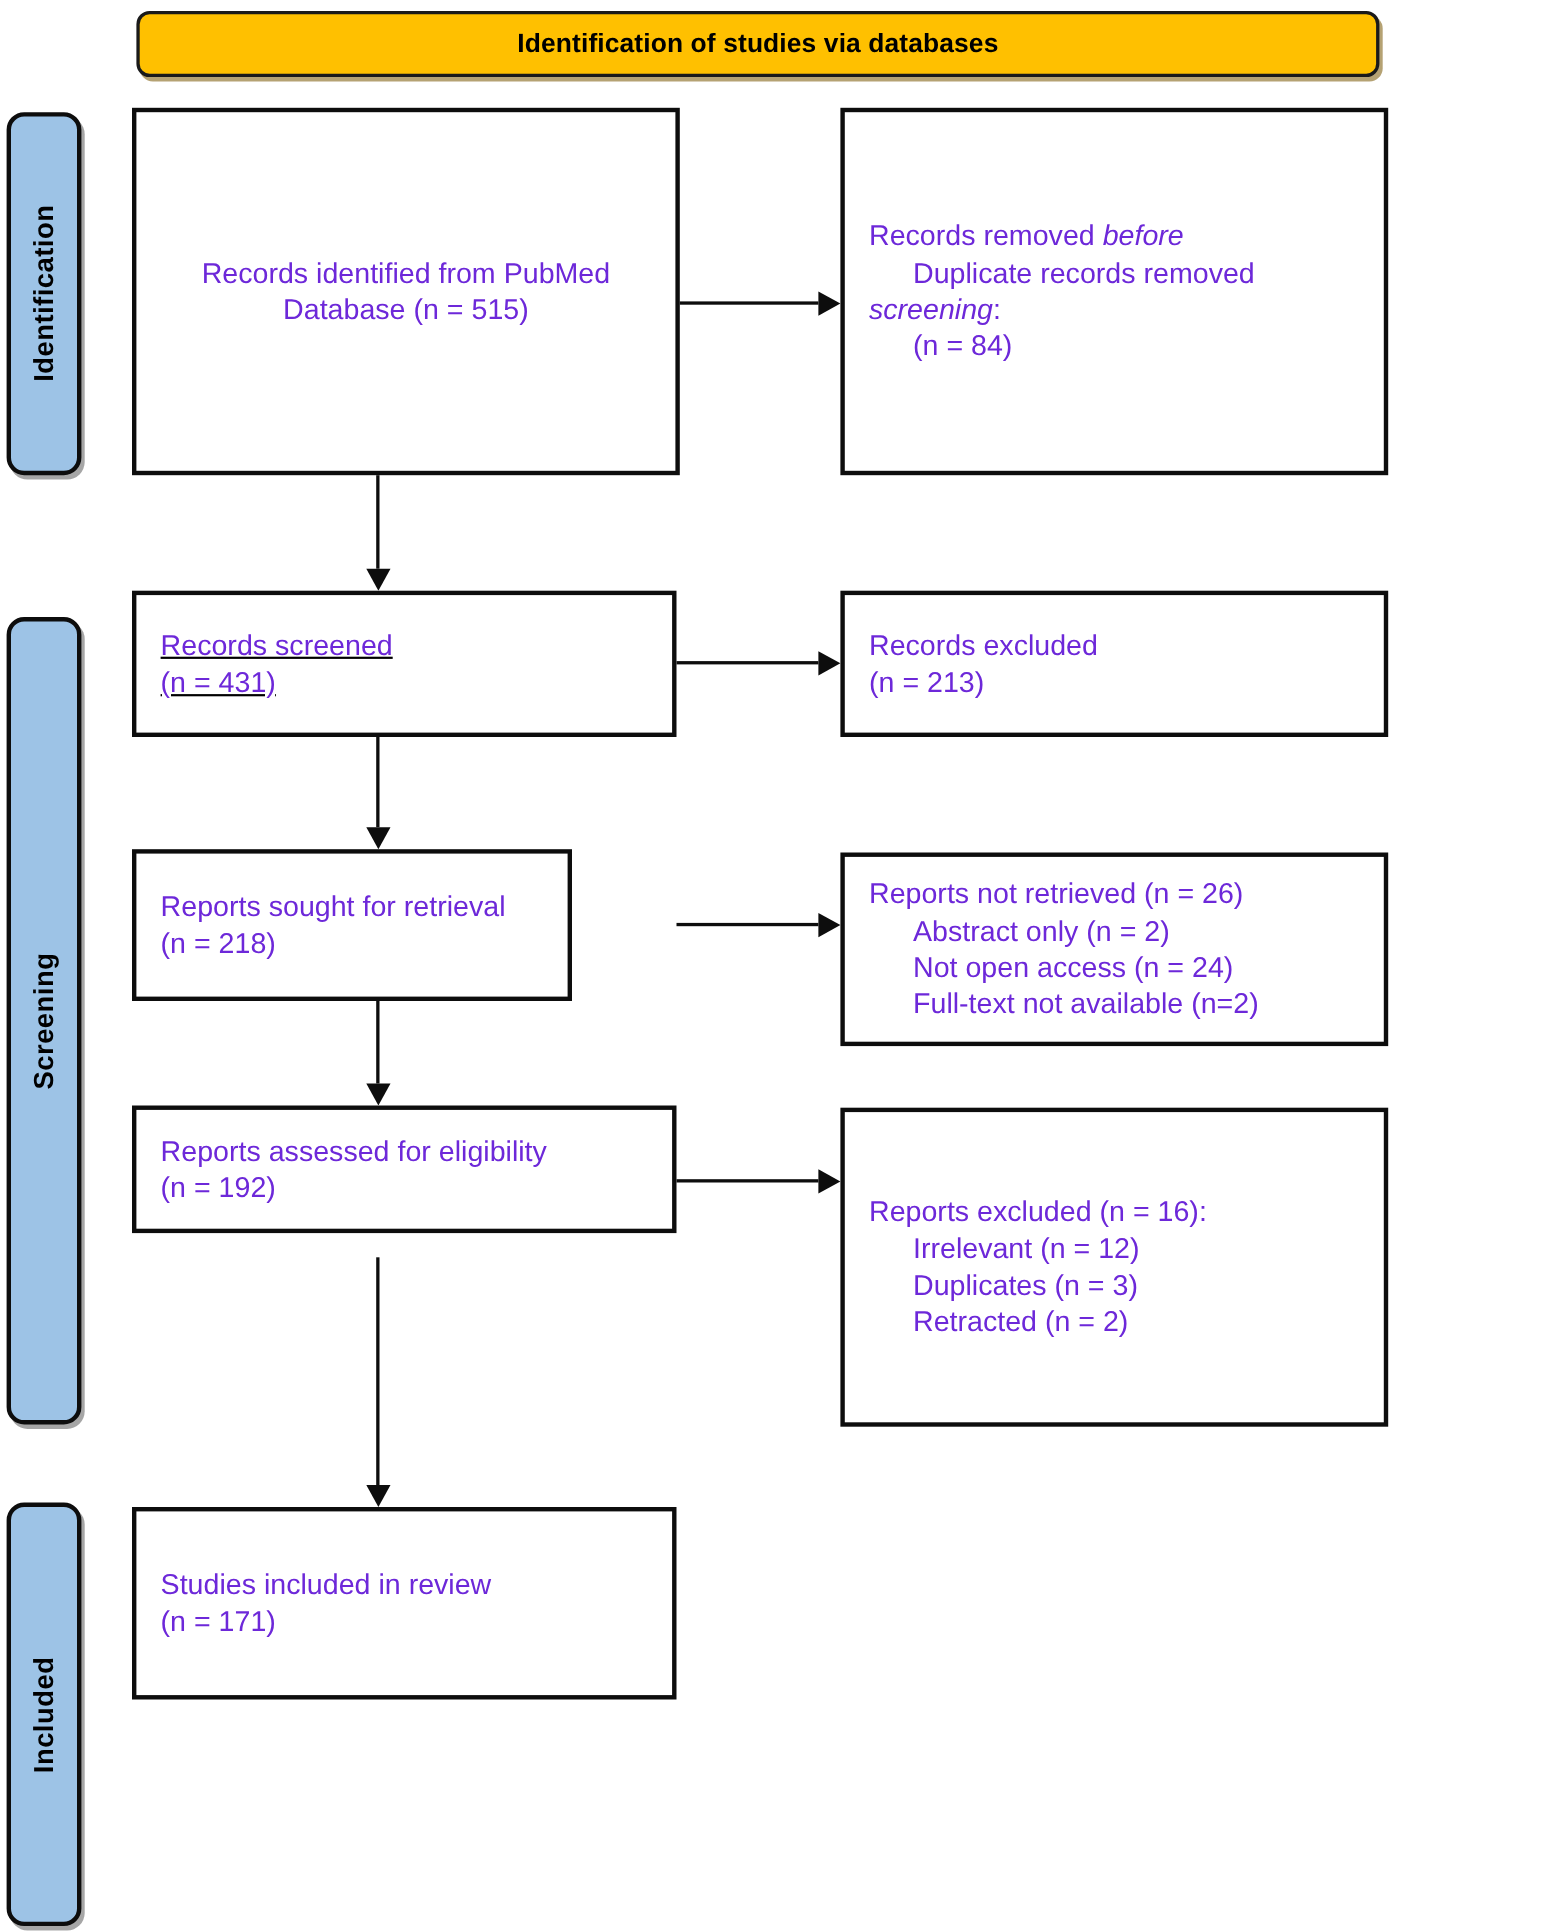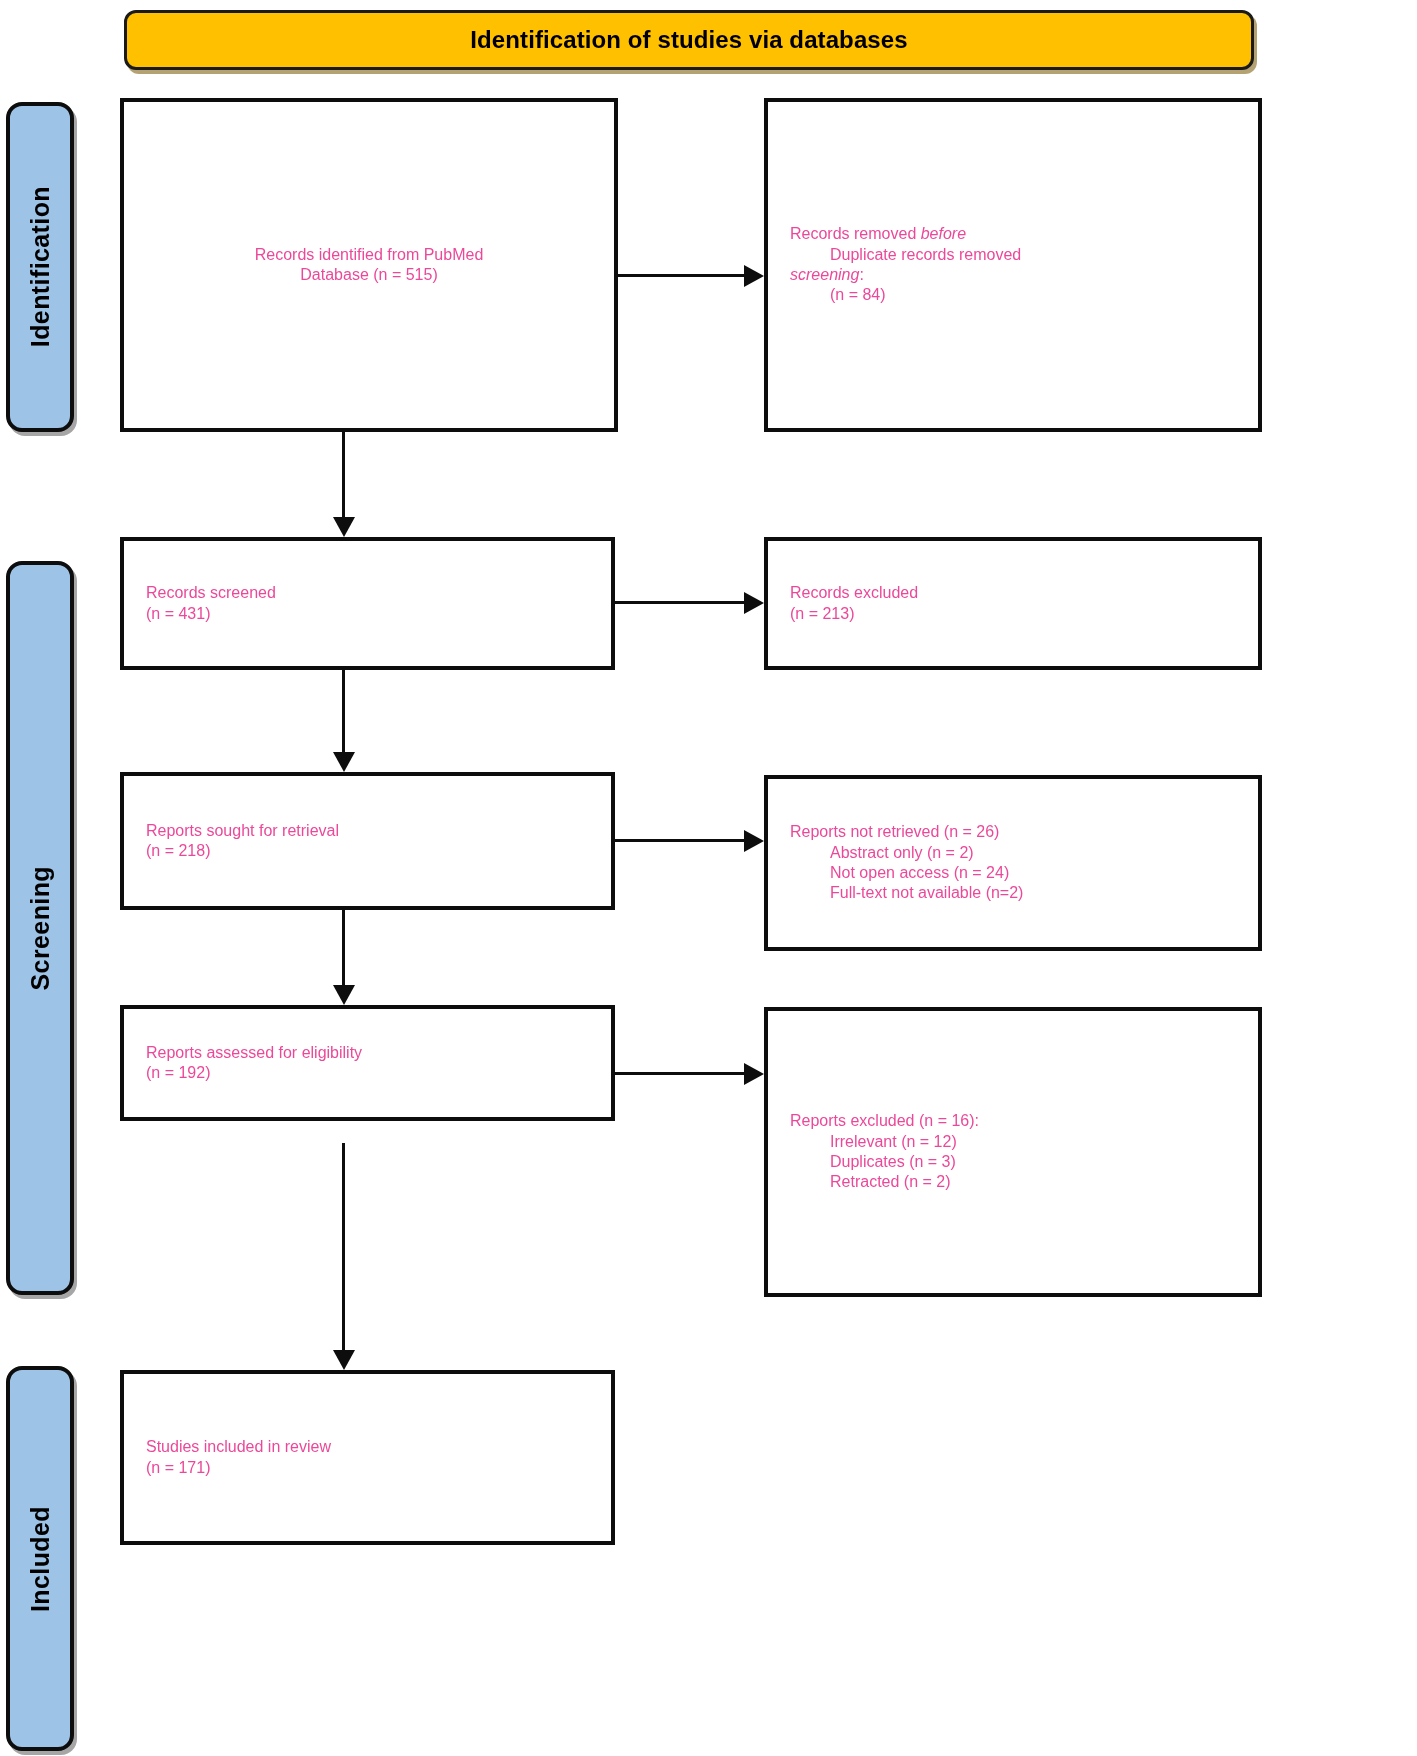--- a/index.html
+++ b/index.html
@@ -73,38 +73,38 @@
   .box {
     position: absolute;
     background: #ffffff;
     border: 4px solid #0d0d0d;
     box-sizing: border-box;
     display: flex;
     flex-direction: column;
     justify-content: center;
   }
   .box .line {
-    font-size: 16px;
-    color: #ec4899;
+    font-size: 26px;
+    color: #6d28d9;
     line-height: 1.28;
     white-space: pre-wrap;
   }
   .box.centered .line { text-align: center; }
   .box.left .line { text-align: left; }
   .box-pad-l { padding-left: 22px; padding-right: 14px; }
   .box-pad-c { padding-left: 14px; padding-right: 14px; }
   .indent { padding-left: 40px; }
   .ital { font-style: italic; }
 
   
   #box-identified      { left: 120px; top: 98px;   width: 498px; height: 334px; }
   #box-removed         { left: 764px; top: 98px;   width: 498px; height: 334px; }
-  #box-screened        { left: 120px; top: 537px;  width: 495px; height: 133px; }
+  #box-screened        { left: 120px; top: 537px;  width: 495px; height: 133px; text-decoration: underline; }
   #box-excluded        { left: 764px; top: 537px;  width: 498px; height: 133px; }
-  #box-sought          { left: 120px; top: 772px;  width: 495px; height: 138px; }
+  #box-sought          { left: 120px; top: 772px;  width: 400px; height: 138px; }
   #box-notretrieved    { left: 764px; top: 775px;  width: 498px; height: 176px; }
   #box-assessed        { left: 120px; top: 1005px; width: 495px; height: 116px; }
   #box-repexcluded     { left: 764px; top: 1007px; width: 498px; height: 290px; }
   #box-included        { left: 120px; top: 1370px; width: 495px; height: 175px; }
 
   
   .arrow { position: absolute; }
   .arrow .shaft-v {
     position: absolute;
     width: 3px;

